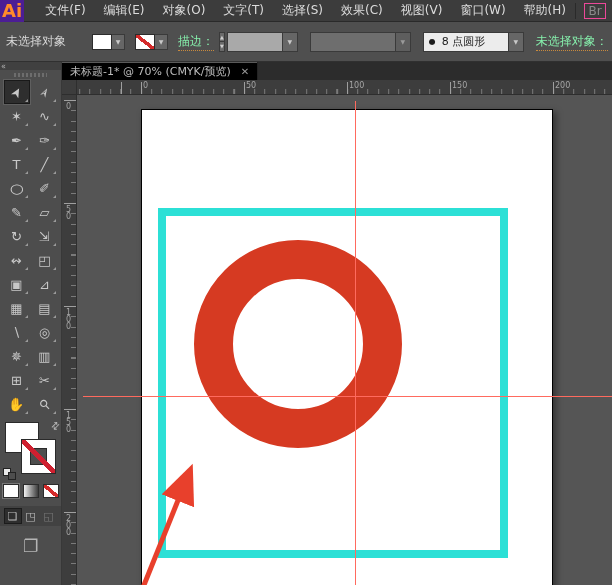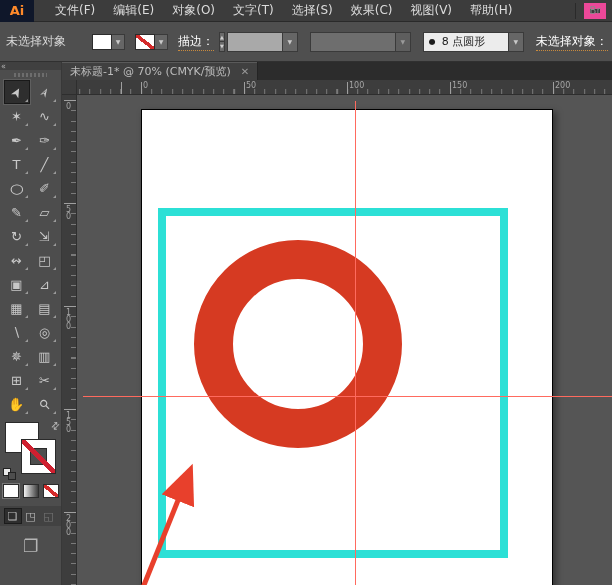--- a/index.html
+++ b/index.html
@@ -4,43 +4,43 @@
 <style>
   * { margin:0; padding:0; box-sizing:border-box; }
   html,body { width:612px; height:585px; overflow:hidden; background:#3c3c3c;
     font-family:"DejaVu Sans","Liberation Sans",sans-serif; }
   .app { position:relative; width:612px; height:585px; background:#555; }
 
   
   .menubar { position:absolute; left:0; top:0; width:612px; height:22px;
     background:#3c3c3c; display:flex; align-items:center; color:#dcdcdc;
     font-size:12px; border-bottom:1px solid #2a2a2a; }
-  .logo { width:34px; height:22px; background:#0f172a; color:#ff8a2a;
+  .logo { width:34px; height:22px; background:#4c1d95; color:#ff8a2a;
     font-weight:bold; display:flex; align-items:center; justify-content:center;
-    font-size:13px; }
+    font-size:18px; }
   .menu-items { display:flex; align-items:center; margin-left:12px; gap:0; }
   .menu-item { padding:3px 9px; cursor:default; white-space:nowrap; }
   .menubar-right { margin-left:auto; display:flex; align-items:center; padding-right:6px; }
   .menubar-sep { width:1px; height:16px; background:#2a2a2a; margin-right:8px; }
-  .br-btn { width:22px; height:16px; border:6px solid #ec4899; color:#8a8a8a;
-    font-size:10px; display:flex; align-items:center; justify-content:center; }
+  .br-btn { width:22px; height:16px; border:1px solid #ec4899; color:#8a8a8a;
+    font-size:12px; display:flex; align-items:center; justify-content:center; }
 
   
   .controlbar { position:absolute; left:0; top:22px; width:612px; height:40px;
     background:#4f4f4f; border-bottom:1px solid #303030; display:flex;
     align-items:center; padding:0 6px; color:#d8d8d8; font-size:12px; }
   .status-text { margin-right:26px; white-space:nowrap;text-align:center; }
   .swatch-combo { display:flex; align-items:center; margin-right:10px; }
   .swatch { width:20px; height:16px; border:1px solid #2c2c2c; background:#fff; }
   .swatch.none { background:
     linear-gradient(to top right, transparent 42%, #d42a2a 42%, #d42a2a 58%, transparent 58%), #fff; }
   .mini-arrow-btn { width:13px; height:16px; background:#666; border:1px solid #3a3a3a;
     border-left:none; color:#c9c9c9; font-size:6px; display:flex; align-items:center;
     justify-content:center; }
-  .link-label { color:#ffffff; border-bottom:1px dotted #c98a3d; margin-right:5px;
+  .link-label { color:#86efac; border-bottom:1px dotted #c98a3d; margin-right:5px;
     white-space:nowrap; cursor:default; }
   .stepper { width:13px; height:20px; display:flex; flex-direction:column;
     border:1px solid #3a3a3a; margin-right:2px; }
   .stepper div { flex:1; background:#6a6a6a; color:#cfcfcf; font-size:5px;
     display:flex; align-items:center; justify-content:center; }
   .stepper div:first-child { border-bottom:1px solid #3a3a3a; }
   .combo { display:flex; height:20px; margin-right:12px; }
   .combo .field { border:1px solid #3a3a3a; height:20px; display:flex;
     align-items:center; padding:0 5px; font-size:11px; }
   .combo .drop { width:15px; height:20px; background:#666; border:1px solid #3a3a3a;
@@ -49,21 +49,21 @@
   .weight-field { width:56px; background:#a9a9a9; }
   .vw-field { width:86px; background:#6e6e6e; }
   .vw-drop { background:#5e5e5e !important; color:#9a9a9a !important; }
   .brush-field { width:86px; background:#ececec; color:#1c1c1c; gap:6px; }
   .brush-dot { font-size:8px; }
   .opacity-input { width:16px; height:18px; background:#f2f2f2; border:1px solid #3a3a3a; }
 
   
   .tabbar { position:absolute; left:62px; top:62px; width:550px; height:18px;
     background:#2c2c2c; display:flex; }
-  .doc-tab { height:18px; background:#404040; color:#bdbdbd; font-size:11px;
+  .doc-tab { height:18px; background:#000000; color:#bdbdbd; font-size:11px;
     display:flex; align-items:center; padding:0 8px; gap:10px;
     border-right:1px solid #242424; box-shadow:inset 0 1px 0 #5a5a5a; }
   .tab-close { color:#9a9a9a; font-size:10px; cursor:default; }
 
   
   .toolbar { position:absolute; left:0; top:62px; width:62px; height:523px;
     background:#4d4d4d; border-right:1px solid #383838; }
   .tb-head { height:8px; background:#404040; position:relative; }
   .collapse { position:absolute; left:1px; top:0px; color:#b5b5b5; font-size:8px; }
   .grip { height:7px; margin:1px 14px 2px 14px;
@@ -163,20 +163,21 @@
     <div class="logo" data-name="app-logo-icon">Ai</div>
     <div class="menu-items" data-name="menu-items">
 
     <span class="menu-item" data-name="menu-item">文件(F)</span>
         <span class="menu-item" data-name="menu-item">编辑(E)</span>
         <span class="menu-item" data-name="menu-item">对象(O)</span>
         <span class="menu-item" data-name="menu-item">文字(T)</span>
         <span class="menu-item" data-name="menu-item">选择(S)</span>
         <span class="menu-item" data-name="menu-item">效果(C)</span>
         <span class="menu-item" data-name="menu-item">视图(V)</span>
+        <span class="menu-item" data-name="menu-item">窗口(W)</span>
         <span class="menu-item" data-name="menu-item">帮助(H)</span>
       </div>
     <div class="menubar-right">
       <div class="menubar-sep" data-name="menubar-separator"></div>
       <div class="br-btn" data-name="bridge-button">Br</div>
     </div>
   </div>
 
   <div class="controlbar" data-name="control-bar">
     <span class="status-text" data-name="selection-status">未选择对象</span>

